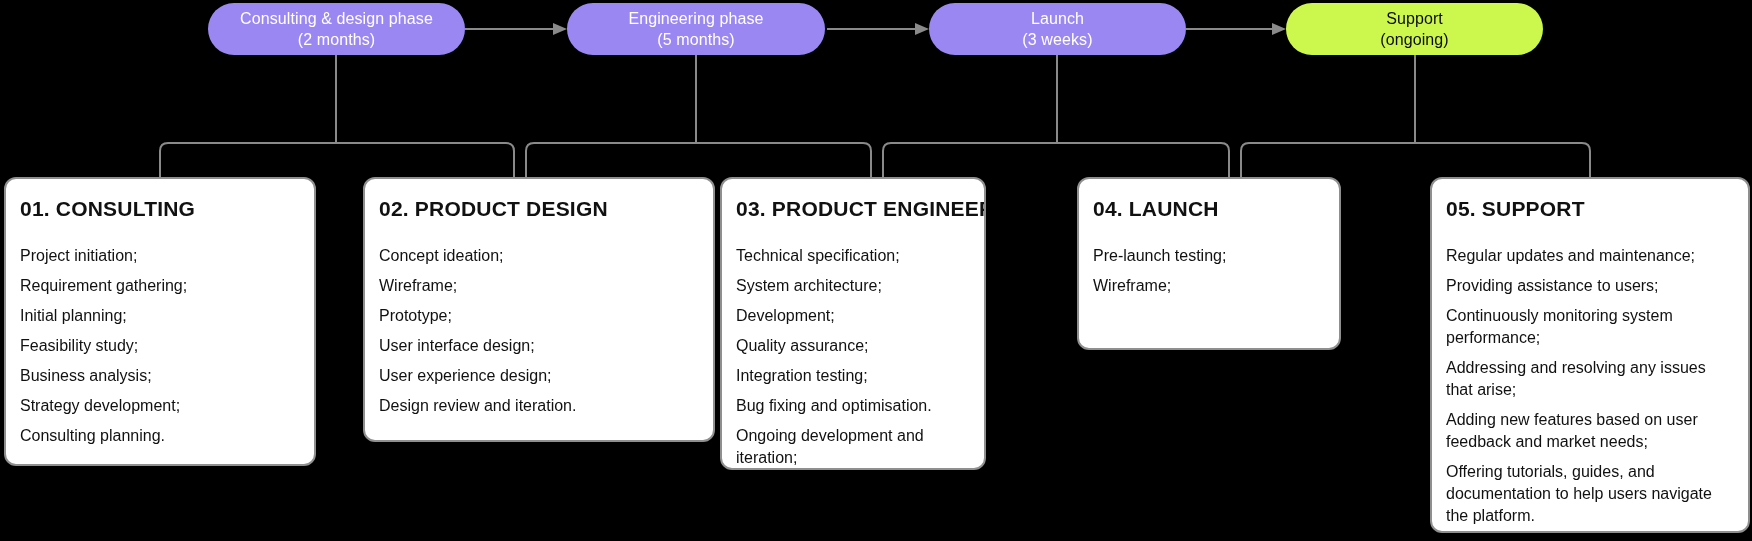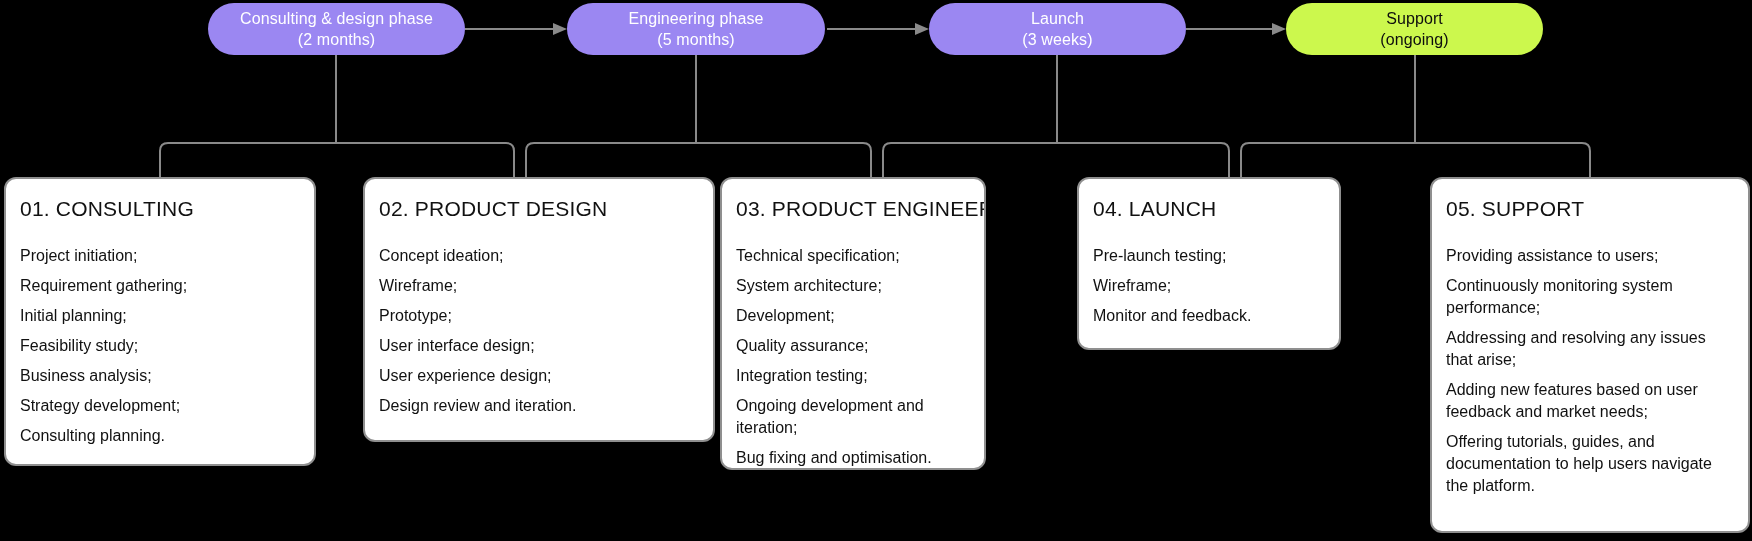--- a/index.html
+++ b/index.html
@@ -21,21 +21,21 @@
   .pill.purple{background:#9b87f2;color:#fff;}
   .pill.lime{background:#ccf84d;color:#0d0d0d;text-align:right;}
   .card{
     position:absolute;top:177px;
     background:#fff;border:2px solid #8f8f8f;border-radius:12px;
     box-sizing:border-box;
     padding:18px 14px;color:#111;overflow:hidden;
   }
   .card h2{
     margin:0 0 24px 0;
-    font-size:21px;line-height:24px;font-weight:400;letter-spacing:.2px;
+    font-size:21px;line-height:24px;font-weight:700;letter-spacing:.2px;
     color:#111;white-space:nowrap;
   }
   .card p{
     margin:0 0 8px 0;
     font-size:16px;line-height:22px;font-weight:400;color:#111;
   }
   .card p:last-child{margin-bottom:0;}
 </style>
 </head>
 <body>
@@ -104,33 +104,33 @@
     <p>Design review and iteration.</p>
   </div>
 
   <div class="card" style="left:720px;width:266px;height:293px;">
     <h2>03. PRODUCT ENGINEERING</h2>
     <p>Technical specification;</p>
     <p>System architecture;</p>
     <p>Development;</p>
     <p>Quality assurance;</p>
     <p>Integration testing;</p>
+    <p>Bug fixing and optimisation.</p>
     <p>Ongoing development and iteration;</p>
-    <p>Bug fixing and optimisation.</p>
   </div>
 
   <div class="card" style="left:1077px;width:264px;height:173px;">
     <h2>04. LAUNCH</h2>
     <p>Pre-launch testing;</p>
     <p>Wireframe;</p>
-    <p>Monitor and feedback.</p>
   </div>
 
   <div class="card" style="left:1430px;width:320px;height:356px;">
     <h2>05. SUPPORT</h2>
+    <p>Regular updates and maintenance;</p>
     <p>Providing assistance to users;</p>
     <p>Continuously monitoring system performance;</p>
     <p>Addressing and resolving any issues that arise;</p>
     <p>Adding new features based on user feedback and market needs;</p>
     <p>Offering tutorials, guides, and documentation to help users navigate the platform.</p>
   </div>
 
 </div>
 
 </body></html>

